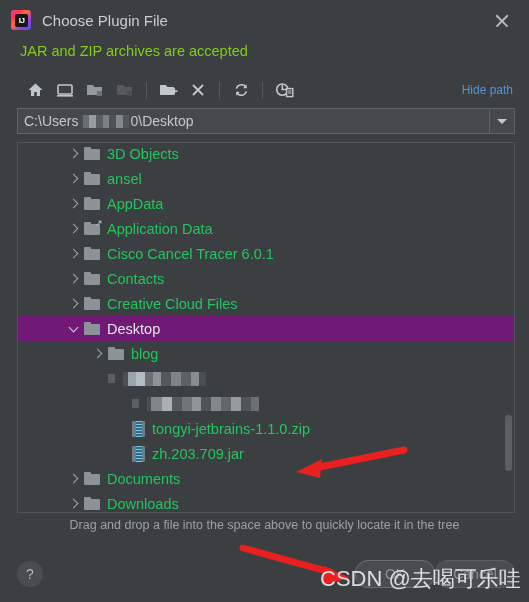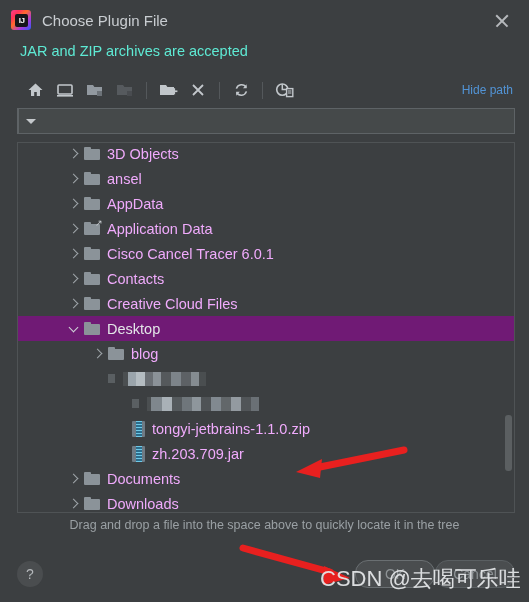--- a/index.html
+++ b/index.html
@@ -72,21 +72,21 @@
     width: 16px; height: 1.6px;
     background: #b6b9bc;
   }
   .close-btn:before { transform: rotate(45deg); }
   .close-btn:after  { transform: rotate(-45deg); }
 
   
   .subtitle {
     padding: 0 0 0 20px;
     font-size: 14.5px;
-    color: #5eead4;
+    color: #84cc16;
     height: 32px;
     line-height: 22px;
   }
 
   
   .toolbar {
     height: 36px;
     display: flex;
     align-items: center;
     padding: 0 14px 0 20px;
@@ -259,21 +259,21 @@
   .archive .zip {
     position: absolute;
     left: 3.5px; top: 0; bottom: 0;
     width: 6px;
     background:
       repeating-linear-gradient(180deg,
         #6ec9e8 0 1.5px, #2b6d8c 1.5px 3px);
   }
   .row-label {
     font-size: 14.5px;
-    color: #f0abfc;
+    color: #22c55e;
     line-height: 18px;
   }
   .redact {
     display: inline-block;
     height: 14px;
     vertical-align: middle;
   }
   .redact.a {
     width: 83px;
     background:
@@ -461,20 +461,25 @@
     </svg>
   </div>
 
   <div class="tb-spacer"></div>
 
   <div class="hide-path">Hide path</div>
 </div>
 
 <div class="path-row">
   <div class="combo">
+    <div class="combo-text">
+        <span>C:\Users</span>
+        <span class="combo-redact"></span>
+        <span>0\Desktop</span>
+      </div>
     <div class="combo-arrow">
       <div class="caret-down"></div>
     </div>
   </div>
 </div>
 
 <div class="tree-wrap">
   <div class="tree" id="tree">
       <div class="row" style="padding-left: 48px;">
         <div class="chev right"></div>

